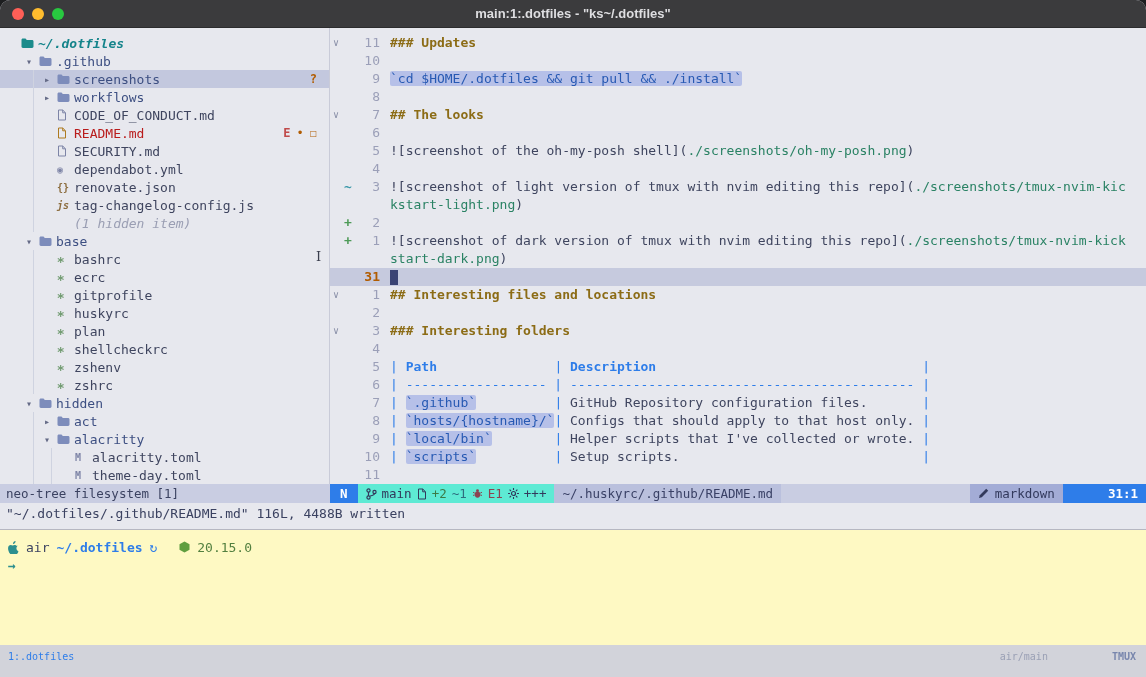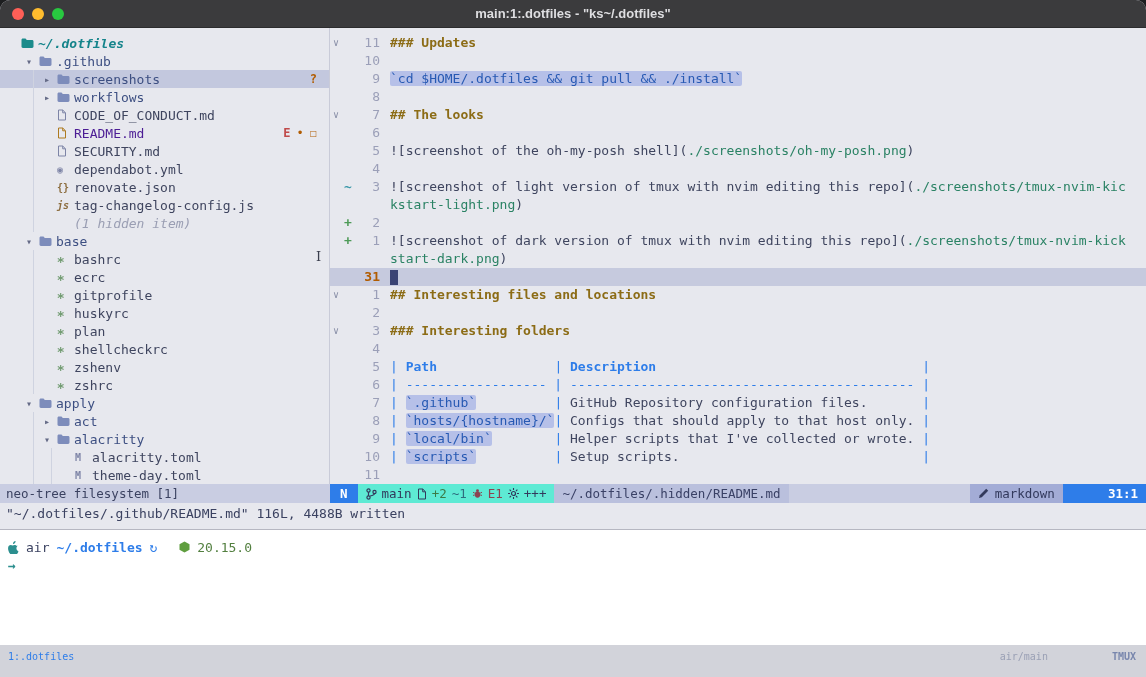--- a/index.html
+++ b/index.html
@@ -28,21 +28,21 @@
   .ind { width: 18px; height: 18px; position: relative; flex: none; }
   .ind.g::before { content: ""; position: absolute; left: 7px; top: 0; bottom: 0;
                    border-left: 1px solid #cfd3e0; }
   .arrow { width: 13px; flex: none; color: #646a86; font-size: 10px; }
   .ficon { width: 17px; flex: none; display: flex; align-items: center; }
   .tglyph { font-size: 10px; font-weight: bold; }
   .tglyph.big { font-size: 13px; }
   .lbl.root { color: #15848b; font-weight: bold; font-style: italic; }
   .lbl.folder { color: #3d4f82; }
   .lbl.file { color: #3f455f; }
-  .lbl.gold { color: #4c1d95; text-align: right; }
+  .lbl.gold { color: #b91c1c; text-align: right; }
   .lbl.muted { color: #9a9eb3; font-style: italic; }
   .badges { margin-left: auto; display: flex; gap: 6px; }
   .badge { font-size: 12px; }
   .badge.untracked { color: #b15c00; font-weight: bold; }
   .badge.error { color: #c04a4a; font-weight: bold; }
   .badge.mod { color: #b15c00; }
 
   
   .editor { flex: 1; background: #e7e8ee; padding-top: 6px; overflow: hidden; }
   .eline { display: flex; height: 18px; font-size: 13px; line-height: 18px; white-space: pre; }
@@ -73,21 +73,21 @@
   .seg.fileseg { background: #bac0dd; color: #3a4166; }
   .seg.gap { flex: 1; background: #c9cde2; padding: 0; }
   .seg.ftseg { background: #a3acd6; color: #32395c; }
   .seg.pos { background: #2e7de9; color: #fff; font-weight: bold; padding-left: 45px; }
   .gitseg .add { color: #3c7a46; } .gitseg .chg { color: #2f6d7e; } .gitseg .err { color: #8c4351; }
   .sic { display: flex; align-items: center; }
 
   
   .msgline { height: 26px; background: #e7e8ee; color: #3b4261; font-size: 13px;
              padding: 3px 0 0 6px; white-space: pre; }
-  .shell { height: 116px; background: #ffffff; border-top: 1px solid #b6b7c1;
+  .shell { height: 116px; background: #fef9c3; border-top: 1px solid #b6b7c1;
            padding: 8px 0 0 8px; font-size: 13px; }
   .pline { height: 18px; display: flex; align-items: center; gap: 7px; white-space: pre; }
   .puser { color: #3b4261; }
   .ppath { color: #2e7de9; font-weight: bold; }
   .psync { color: #2e7de9; }
   .pnode { color: #527f3f; }
   .parrow { color: #2c8f8f; font-weight: bold; }
   .tmuxbar { height: 32px; background: #d2d3da; display: flex; align-items: flex-start;
              padding: 6px 10px 0 8px; font-size: 10px; gap: 46px; }
   .twin { color: #2e7de9; }
@@ -149,21 +149,21 @@
           <div class="trow"><span class="ind"></span><span class="ind g"></span><span class="arrow"></span><span class="ficon"><span class="tglyph big" style="color:#6f9a6f">∗</span></span><span class="lbl file">bashrc</span></div>
           <div class="trow"><span class="ind"></span><span class="ind g"></span><span class="arrow"></span><span class="ficon"><span class="tglyph big" style="color:#6f9a6f">∗</span></span><span class="lbl file">ecrc</span></div>
           <div class="trow"><span class="ind"></span><span class="ind g"></span><span class="arrow"></span><span class="ficon"><span class="tglyph big" style="color:#6f9a6f">∗</span></span><span class="lbl file">gitprofile</span></div>
           <div class="trow"><span class="ind"></span><span class="ind g"></span><span class="arrow"></span><span class="ficon"><span class="tglyph big" style="color:#6f9a6f">∗</span></span><span class="lbl file">huskyrc</span></div>
           <div class="trow"><span class="ind"></span><span class="ind g"></span><span class="arrow"></span><span class="ficon"><span class="tglyph big" style="color:#6f9a6f">∗</span></span><span class="lbl file">plan</span></div>
           <div class="trow"><span class="ind"></span><span class="ind g"></span><span class="arrow"></span><span class="ficon"><span class="tglyph big" style="color:#6f9a6f">∗</span></span><span class="lbl file">shellcheckrc</span></div>
           <div class="trow"><span class="ind"></span><span class="ind g"></span><span class="arrow"></span><span class="ficon"><span class="tglyph big" style="color:#6f9a6f">∗</span></span><span class="lbl file">zshenv</span></div>
           <div class="trow"><span class="ind"></span><span class="ind g"></span><span class="arrow"></span><span class="ficon"><span class="tglyph big" style="color:#6f9a6f">∗</span></span><span class="lbl file">zshrc</span></div>
           <div class="trow"><span class="ind"></span><span class="arrow">▾</span><span class="ficon"><svg width="13" height="11" viewBox="0 0 13 11">
                 <path d="M.5 2C.5 1.2 1.1.6 1.9.6h2.6l1.3 1.5h5.3c.8 0 1.4.6 1.4 1.4v5.1c0 .8-.6 1.4-1.4 1.4H1.9C1.1 10 .5 9.4 .5 8.6z" fill="#7d8cbb"></path>
-              </svg></span><span class="lbl folder">apply</span></div>
+              </svg></span><span class="lbl folder">hidden</span></div>
           <div class="trow"><span class="ind"></span><span class="ind g"></span><span class="arrow">▸</span><span class="ficon"><svg width="13" height="11" viewBox="0 0 13 11">
                 <path d="M.5 2C.5 1.2 1.1.6 1.9.6h2.6l1.3 1.5h5.3c.8 0 1.4.6 1.4 1.4v5.1c0 .8-.6 1.4-1.4 1.4H1.9C1.1 10 .5 9.4 .5 8.6z" fill="#7d8cbb"></path>
               </svg></span><span class="lbl folder">act</span></div>
           <div class="trow"><span class="ind"></span><span class="ind g"></span><span class="arrow">▾</span><span class="ficon"><svg width="13" height="11" viewBox="0 0 13 11">
                 <path d="M.5 2C.5 1.2 1.1.6 1.9.6h2.6l1.3 1.5h5.3c.8 0 1.4.6 1.4 1.4v5.1c0 .8-.6 1.4-1.4 1.4H1.9C1.1 10 .5 9.4 .5 8.6z" fill="#7d8cbb"></path>
               </svg></span><span class="lbl folder">alacritty</span></div>
           <div class="trow"><span class="ind"></span><span class="ind g"></span><span class="ind g"></span><span class="arrow"></span><span class="ficon"><span class="tglyph" style="color:#7d84a6">M</span></span><span class="lbl file">alacritty.toml</span></div>
           <div class="trow"><span class="ind"></span><span class="ind g"></span><span class="ind g"></span><span class="arrow"></span><span class="ficon"><span class="tglyph" style="color:#7d84a6">M</span></span><span class="lbl file">theme-day.toml</span></div>
         </div>
     </div>
@@ -221,21 +221,21 @@
               <circle cx="5.5" cy="2.6" r="1.4" fill="#8c4351"></circle>
               <path d="M2.8 5.2 1 4.2M2.8 7l-1.8.4M8.2 5.2 10 4.2M8.2 7l1.8.4" stroke="#8c4351" stroke-width="1"></path>
             </svg></span>
         <span class="err">E1</span>
         <span class="sic" id="i-gear"><svg width="11" height="11" viewBox="0 0 11 11">
               <circle cx="5.5" cy="5.5" r="2" fill="none" stroke="#32395c" stroke-width="1.2"></circle>
               <path d="M5.5 0v2M5.5 9v2M0 5.5h2M9 5.5h2M1.6 1.6l1.4 1.4M8 8l1.4 1.4M9.4 1.6 8 3M3 8 1.6 9.4" stroke="#32395c" stroke-width="1.1"></path>
             </svg></span>
         <span>+++</span>
       </span>
-      <span class="seg fileseg">~/.dotfiles/.hidden/README.md</span>
+      <span class="seg fileseg">~/.huskyrc/.github/README.md</span>
       <span class="seg gap"></span>
       <span class="seg ftseg">
         <span class="sic" id="i-pencil"><svg width="11" height="11" viewBox="0 0 11 11">
               <path d="M1 10l.8-2.8 6.4-6.4 2 2-6.4 6.4z" fill="#32395c"></path>
             </svg></span>
         <span>markdown</span>
       </span>
       <span class="seg pos">31:1</span>
     </div>
   </div>

